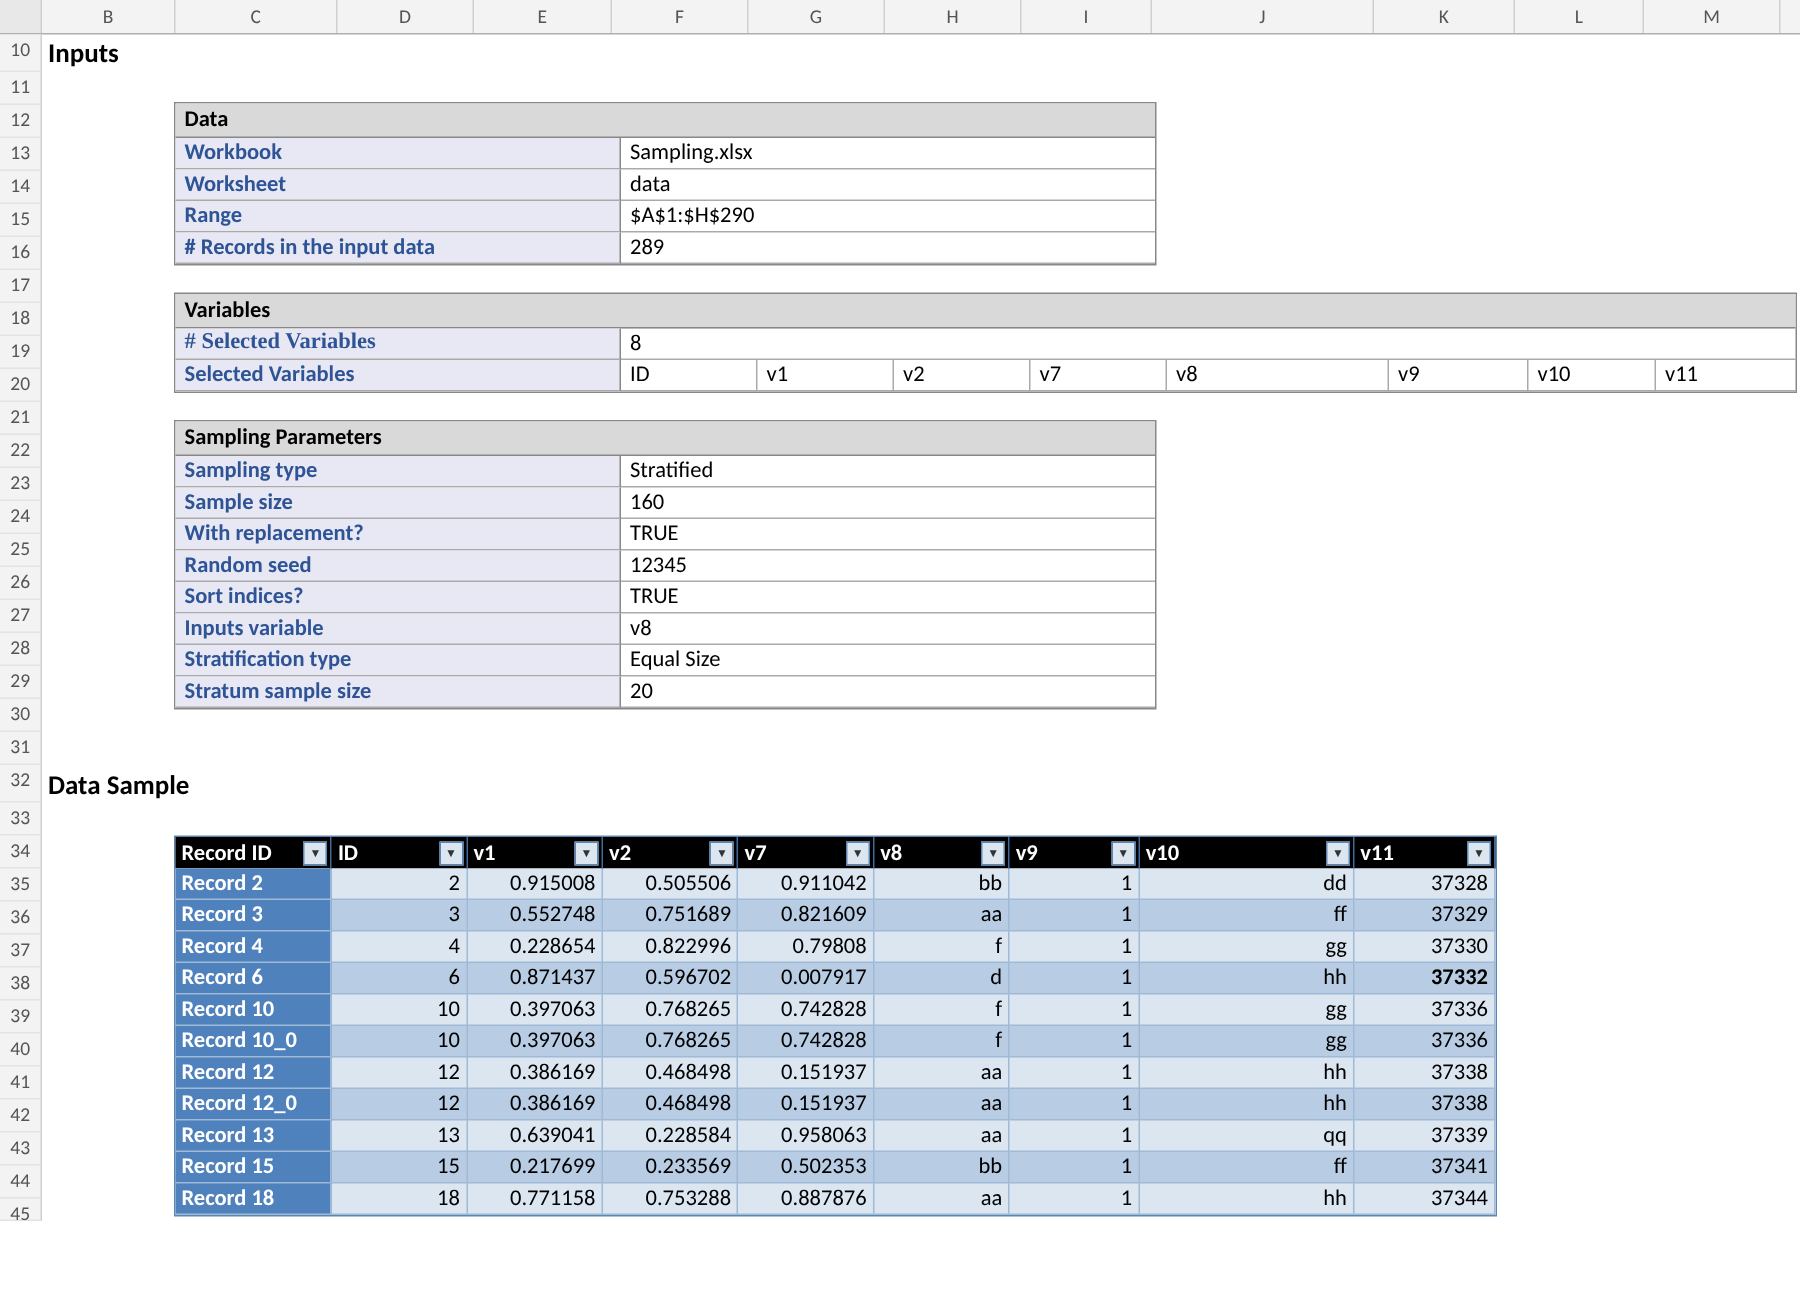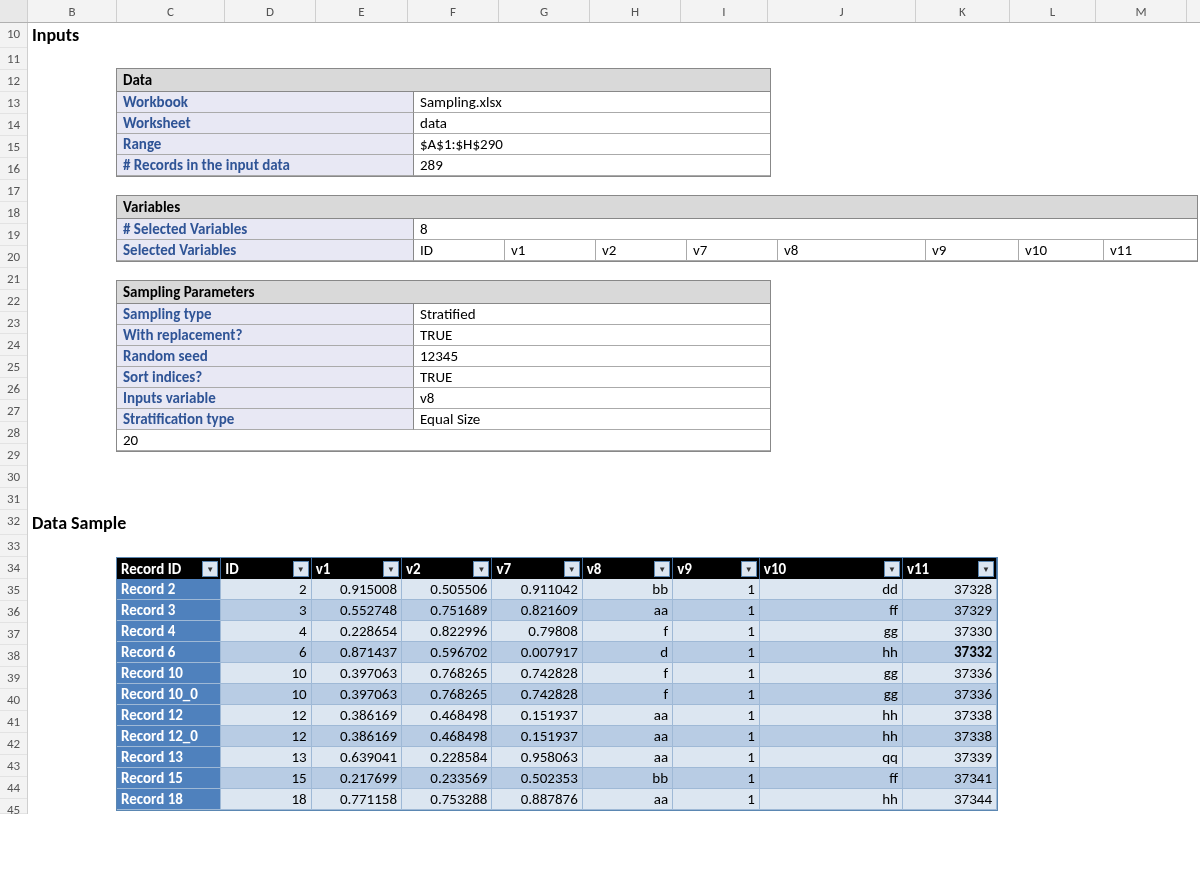--- a/index.html
+++ b/index.html
@@ -127,21 +127,21 @@
           </div>
         <div class="kv-row">
             <div class="kv-key" style="width:284px;"># Records in the input data</div>
             <div class="kv-val">289</div>
           </div>
       </div>
 
       <div class="ovl" style="left:88px;top:172px;width:1080px;">
         <div class="ovl-hdr">Variables</div>
         <div class="kv-row">
-            <div class="kv-key" style="width:284px;"># Selected Variables</div>
+            <div class="kv-key" style="width:284px;font-family:Liberation Serif, serif;"># Selected Variables</div>
             <div class="kv-val">8</div>
           </div>
         <div class="kv-row">
           <div class="kv-key" style="width:284px;">Selected Variables</div>
           <div class="kv-cell" style="width:78px;">ID</div>
           <div class="kv-cell" style="width:78px;">v1</div>
           <div class="kv-cell" style="width:78px;">v2</div>
           <div class="kv-cell" style="width:78px;">v7</div>
           <div class="kv-cell" style="width:135px;">v8</div>
           <div class="kv-cell" style="width:80px;">v9</div>
@@ -150,40 +150,45 @@
         </div>
       </div>
 
       <div class="ovl" style="left:88px;top:257px;width:653px;">
         <div class="ovl-hdr">Sampling Parameters</div>
         <div class="kv-row">
             <div class="kv-key" style="width:284px;">Sampling type</div>
             <div class="kv-val">Stratified</div>
           </div>
         <div class="kv-row">
+            <div class="kv-key" style="width:284px;">Sample size</div>
+            <div class="kv-val">160</div>
+          </div>
+        <div class="kv-row">
             <div class="kv-key" style="width:284px;">With replacement?</div>
             <div class="kv-val">TRUE</div>
           </div>
         <div class="kv-row">
             <div class="kv-key" style="width:284px;">Random seed</div>
             <div class="kv-val">12345</div>
           </div>
         <div class="kv-row">
             <div class="kv-key" style="width:284px;">Sort indices?</div>
             <div class="kv-val">TRUE</div>
           </div>
         <div class="kv-row">
             <div class="kv-key" style="width:284px;">Inputs variable</div>
             <div class="kv-val">v8</div>
           </div>
         <div class="kv-row">
             <div class="kv-key" style="width:284px;">Stratification type</div>
             <div class="kv-val">Equal Size</div>
           </div>
         <div class="kv-row">
+            <div class="kv-key" style="width:284px;">Stratum sample size</div>
             <div class="kv-val">20</div>
           </div>
       </div>
 
       <div style="position:absolute;left:4px;top:489px;" class="sect">Data Sample</div>
 
       <div class="dtbl" style="left:88px;top:534px;width:880px;">
         <div class="dh">
           <div class="th" style="width:103px;">
               <span>Record ID</span>

